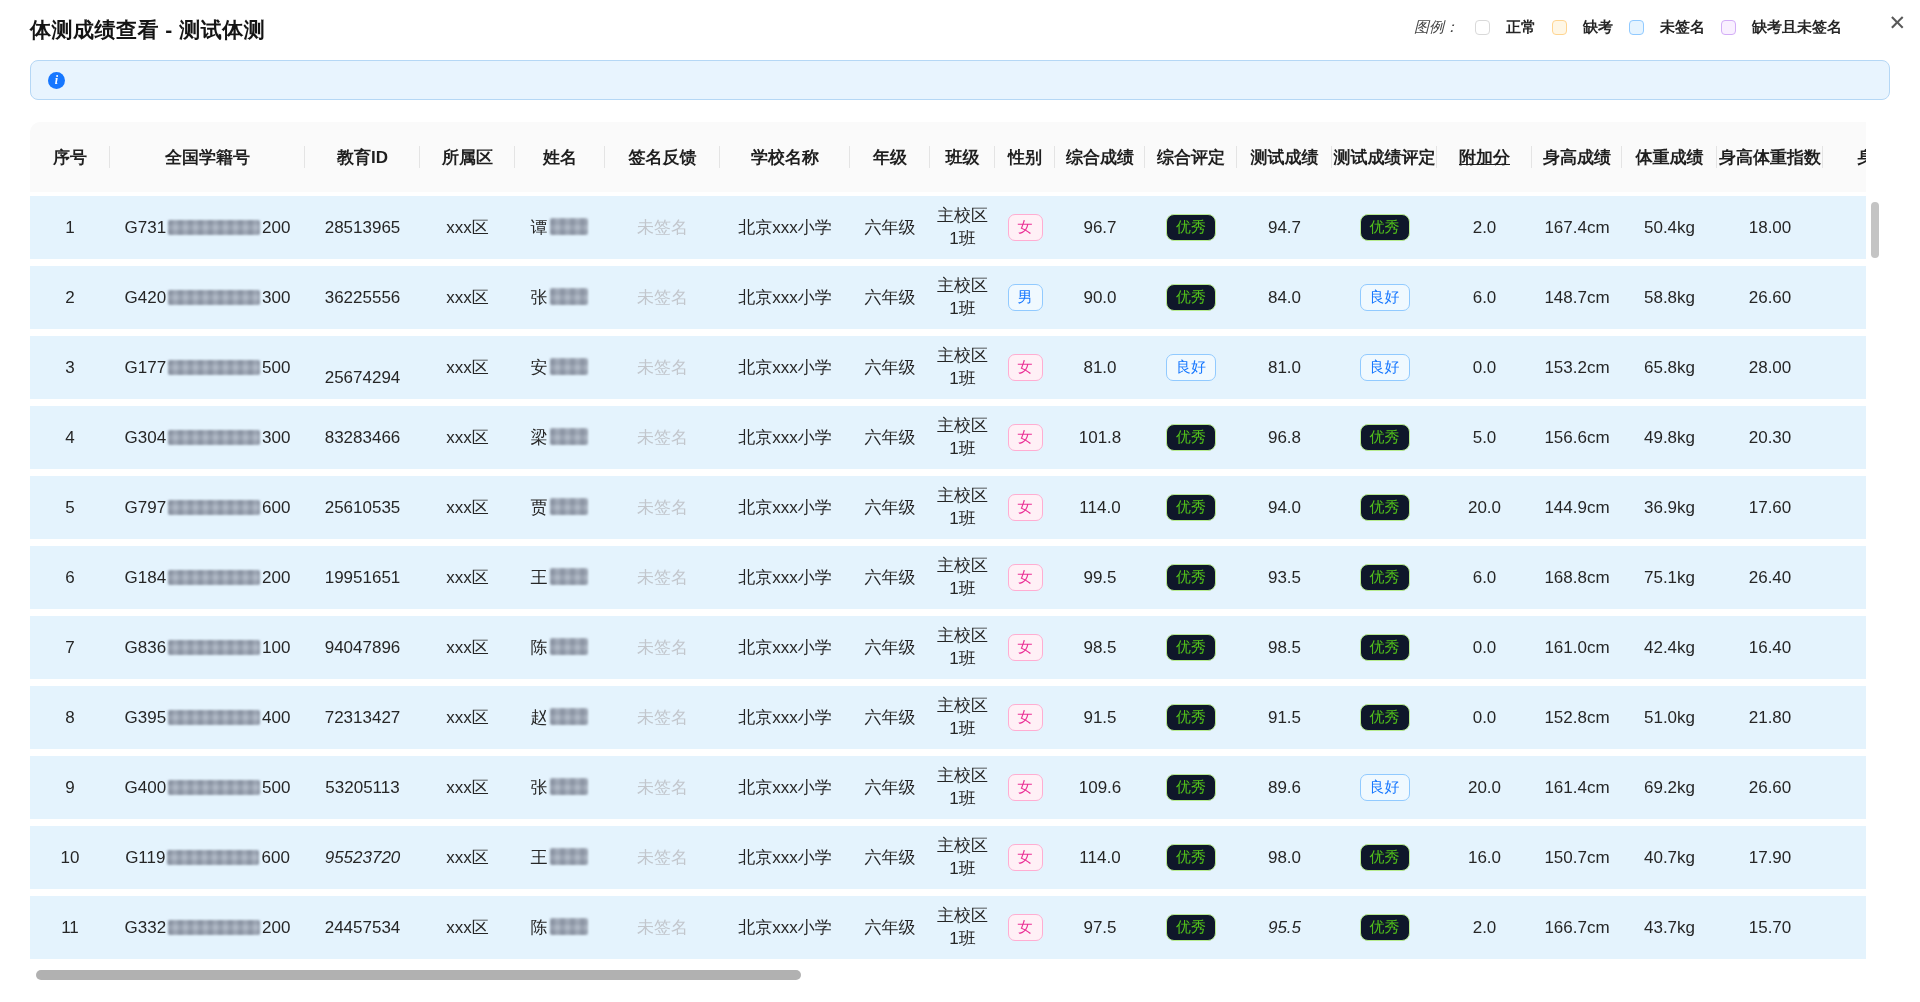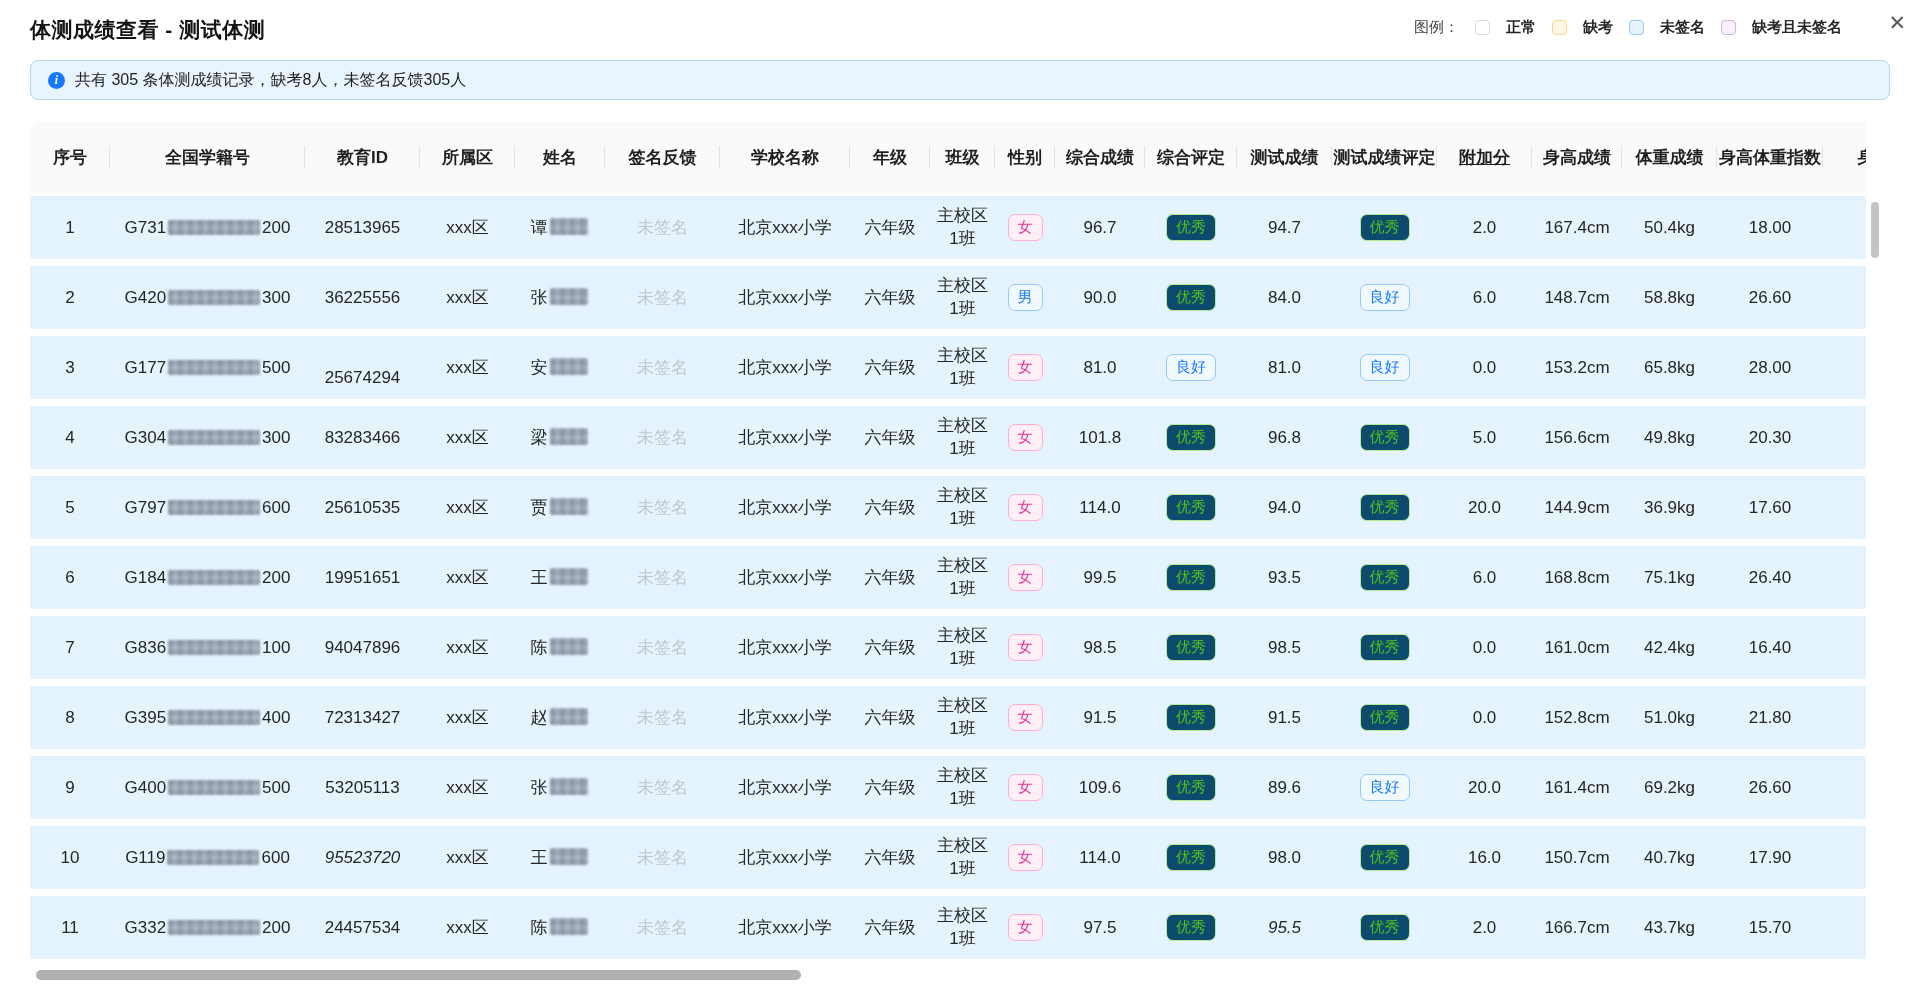--- a/index.html
+++ b/index.html
@@ -3,41 +3,41 @@
 <meta charset="utf-8">
 <style>
   html,body{margin:0;padding:0;}
   body{
     width:1920px;height:1002px;overflow:hidden;background:#fff;
     font-family:"Liberation Sans","DejaVu Sans",sans-serif;color:#262626;
   }
   .topbar{display:flex;align-items:flex-start;justify-content:space-between;padding:16px 30px 6px;position:relative;}
   .page-title{font-size:21px;font-weight:bold;color:#141414;letter-spacing:.5px;}
   .legend{display:flex;align-items:center;gap:16px;font-size:15px;margin-right:48px;margin-top:2px;}
-  .lg-label{color:#434343;}
+  .lg-label{color:#434343;font-style:italic;}
   .lg-item{display:flex;align-items:center;gap:16px;font-weight:bold;color:#262626;}
   .lg-swatch{width:15px;height:15px;border-radius:4px;border:1px solid #d9d9d9;box-sizing:border-box;}
   .close-btn{position:absolute;right:14px;top:12px;font-size:21px;color:#595959;line-height:1;cursor:pointer;font-weight:400;}
   .banner{
     margin:10px 30px 0;background:#e8f4fe;border:1px solid #b5d7f5;border-radius:8px;
     height:40px;display:flex;align-items:center;gap:10px;padding:0 17px;font-size:16px;color:#1f1f1f;box-sizing:border-box;
   }
   .info-icon{flex:0 0 auto;width:17px;height:17px;border-radius:50%;background:#1677ff;color:#fff;font-size:12px;font-weight:bold;font-style:italic;display:flex;align-items:center;justify-content:center;font-family:"Liberation Serif",serif;}
   .card{margin:22px 0 0 30px;width:1852px;position:relative;}
   .scrollclip{width:1836px;overflow:hidden;}
   .thead{display:flex;align-items:center;background:#fafafa;border-radius:10px 10px 0 0;height:70px;width:1913px;margin-bottom:4px;}
   .th{flex:0 0 auto;text-align:center;font-weight:bold;font-size:17px;color:#1f1f1f;position:relative;box-sizing:border-box;}
   .th:not(:last-child)::after{content:"";position:absolute;right:0;top:50%;transform:translateY(-50%);width:1px;height:22px;background:#e4e4e4;}
   .tbody{width:1913px;}
   .tr{display:flex;align-items:center;height:63px;background:#e4f3fd;margin-bottom:7px;}
   .td{flex:0 0 auto;text-align:center;font-size:17px;color:#262626;box-sizing:border-box;}
   .sign{color:#c2c6cc;}
   .class-line{line-height:1.35;font-size:17px;}
   .badge{display:inline-block;padding:3px 9px;border-radius:7px;font-size:15px;line-height:1.25;border:1px solid transparent;}
-  .badge-green{background:#0c4a6e;border-color:#b7eb8f;color:#52c41a;}
+  .badge-green{background:#0f172a;border-color:#b7eb8f;color:#52c41a;border-radius:8px;}
   .badge-blue{background:#f0f9ff;border-color:#91caff;color:#1677ff;}
   .badge-pink{background:#fff0f6;border-color:#ffadd2;color:#eb2f96;}
   .redact{
     display:inline-block;vertical-align:-2px;height:15px;border-radius:2px;margin:0 2px;
     background:
       repeating-linear-gradient(90deg,#b9bfc9 0 5px,#cdd3db 5px 10px),
       repeating-linear-gradient(0deg,#c3c9d2 0 5px,#d6dbe2 5px 10px);
     background-blend-mode:multiply;
     filter:blur(1.3px);
   }
@@ -70,21 +70,20 @@
     <span class="lg-item">
       <span class="lg-swatch" style="background: rgb(249, 240, 255); border-color: rgb(211, 173, 247);"></span>
       <span>缺考且未签名</span>
     </span>
   </div>
   <span class="close-btn">✕</span>
 </div>
 
 <div class="banner">
   <span class="info-icon">i</span>
-  <span>共有 305 条体测成绩记录，缺考8人，未签名反馈305人</span>
 </div>
 
 <div class="card">
   <div class="scrollclip">
     <div class="thead">
         <div class="th" style="width: 80px;">序号</div>
         <div class="th" style="width: 195px;">全国学籍号</div>
         <div class="th" style="width: 115px;">教育ID</div>
         <div class="th" style="width: 95px;">所属区</div>
         <div class="th" style="width: 90px;">姓名</div>

